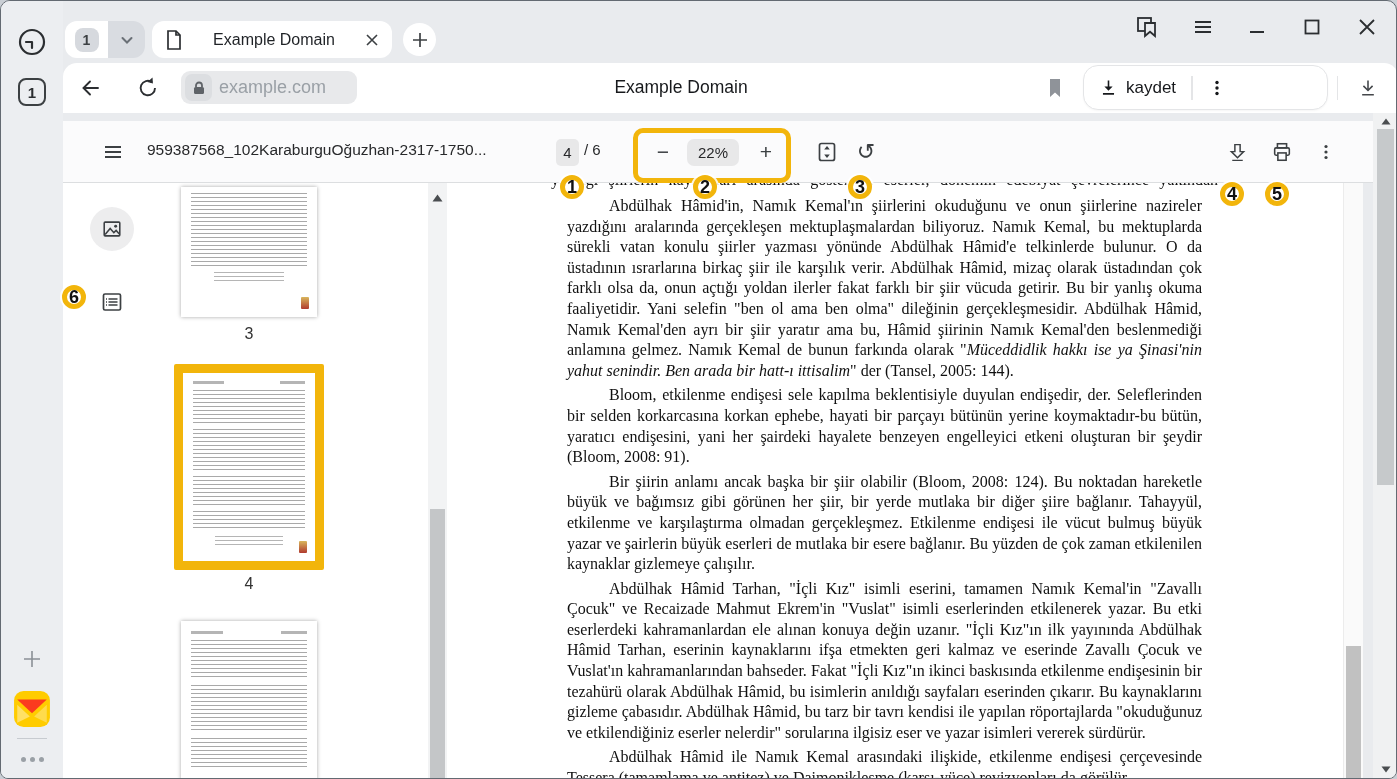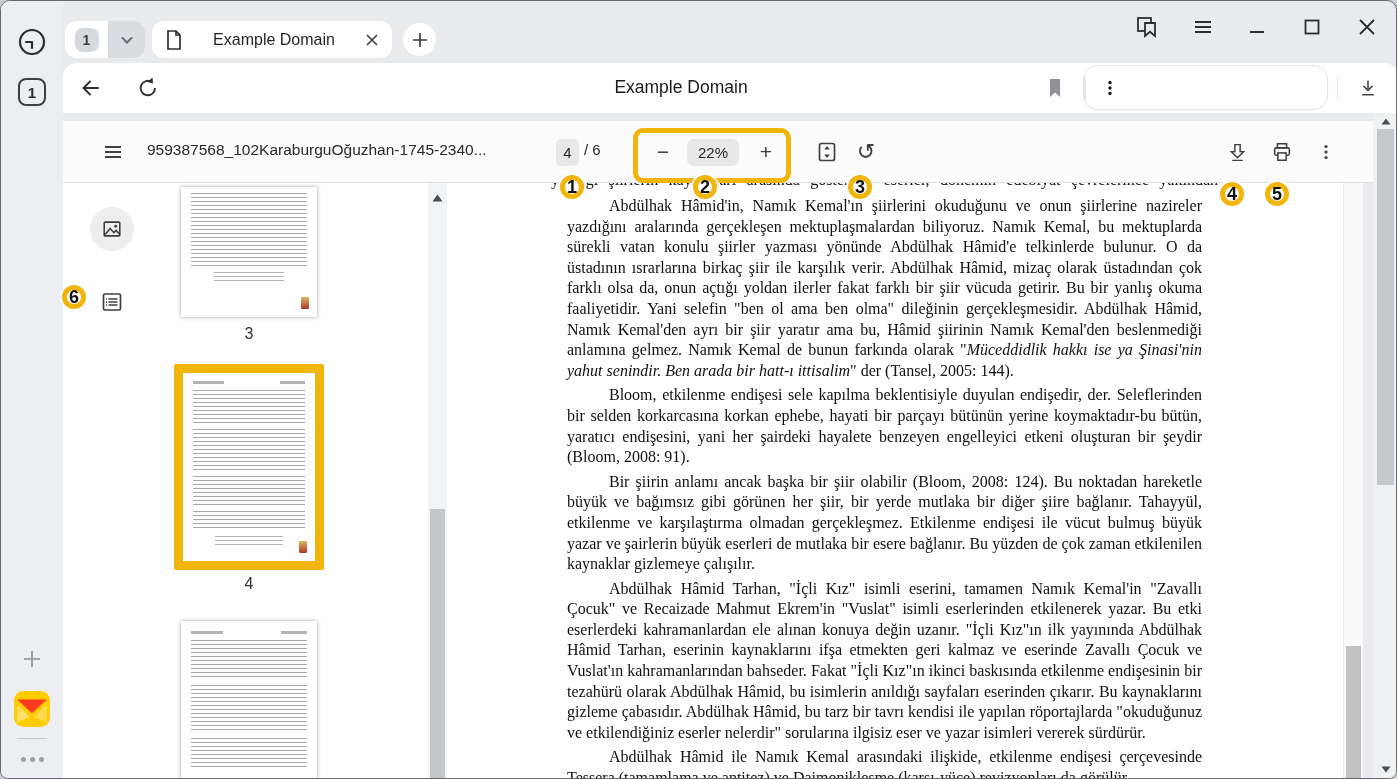--- a/index.html
+++ b/index.html
@@ -218,29 +218,48 @@
     </span>
   </div>
   <div class="abs ctr" style="left:131px;top:70px;width:32px;height:33px;">
     <span>
       <svg width="24" height="24" viewBox="0 0 24 24">
           <path d="M19 12 a7.2 7.2 0 1 1 -3-5.8" fill="none" stroke="#2b2e31" stroke-width="1.9"></path>
           <path d="M16.5 1.5 L16.9 7.4 L11.4 6 Z" fill="#2b2e31"></path>
         </svg>
     </span>
   </div>
+  <div id="urlpill" class="abs">
+    <span id="lockchip" class="ctr">
+      <svg width="16" height="16" viewBox="0 0 16 16">
+          <rect x="3" y="7" width="10" height="7" rx="1.5" fill="#5f6368"></rect>
+          <path d="M5 7 V5.5 a3 3 0 0 1 6 0 V7" fill="none" stroke="#5f6368" stroke-width="1.8"></path>
+        </svg>
+    </span>
+    <span id="url-text">example.com</span>
+  </div>
   <div id="page-title" class="abs">Example Domain</div>
   <div class="abs ctr" style="left:1038px;top:70px;width:32px;height:33px;">
     <span>
       <svg width="18" height="20" viewBox="0 0 18 20">
           <path d="M4 1 h10 v18 l-5-4.4 L4 19 z" fill="#8f9399"></path>
         </svg>
     </span>
   </div>
   <div id="actionpill" class="abs">
+    <div class="action-btn">
+      <span>
+        <svg width="19" height="19" viewBox="0 0 24 24">
+            <path d="M12 3 v10" stroke="#17191c" stroke-width="2"></path>
+            <path d="M12 16 L6.8 10.8 H17.2 Z" fill="#17191c"></path>
+            <path d="M5 20 h14" stroke="#17191c" stroke-width="2"></path>
+          </svg>
+      </span>
+      <span>kaydet</span>
+    </div>
     <div class="pill-divider"></div>
     <div class="pill-divider"></div>
     <div class="action-btn">
       <span>
         <svg width="18" height="18" viewBox="0 0 18 18">
             <circle cx="9" cy="3.5" r="1.7" fill="#17191c"></circle>
             <circle cx="9" cy="9" r="1.7" fill="#17191c"></circle>
             <circle cx="9" cy="14.5" r="1.7" fill="#17191c"></circle>
           </svg>
       </span>
@@ -258,21 +277,21 @@
 
   <div id="chromegap" class="abs"></div>
   <div id="pdfbar" class="abs"></div>
   <div class="abs ctr tb" style="left:97px;">
     <span>
       <svg width="22" height="22" viewBox="0 0 22 22">
           <path d="M3 6h16M3 11h16M3 16h16" stroke="#3c4043" stroke-width="1.8"></path>
         </svg>
     </span>
   </div>
-  <div id="pdf-filename" class="abs">959387568_102KaraburguOğuzhan-1745-2340...</div>
+  <div id="pdf-filename" class="abs">959387568_102KaraburguOğuzhan-2317-1750...</div>
   <div id="pagebox" class="abs ctr">4</div>
   <div id="pagetotal" class="abs">
     <span>/</span>&nbsp;<span>6</span>
   </div>
   <div class="abs ctr zoombtn" style="left:648px;">−</div>
   <div id="zoombox" class="abs ctr">22%</div>
   <div class="abs ctr zoombtn" style="left:751px;">+</div>
   <div class="abs ctr tb" style="left:811px;">
     <span>
       <svg width="24" height="24" viewBox="0 0 24 24">

